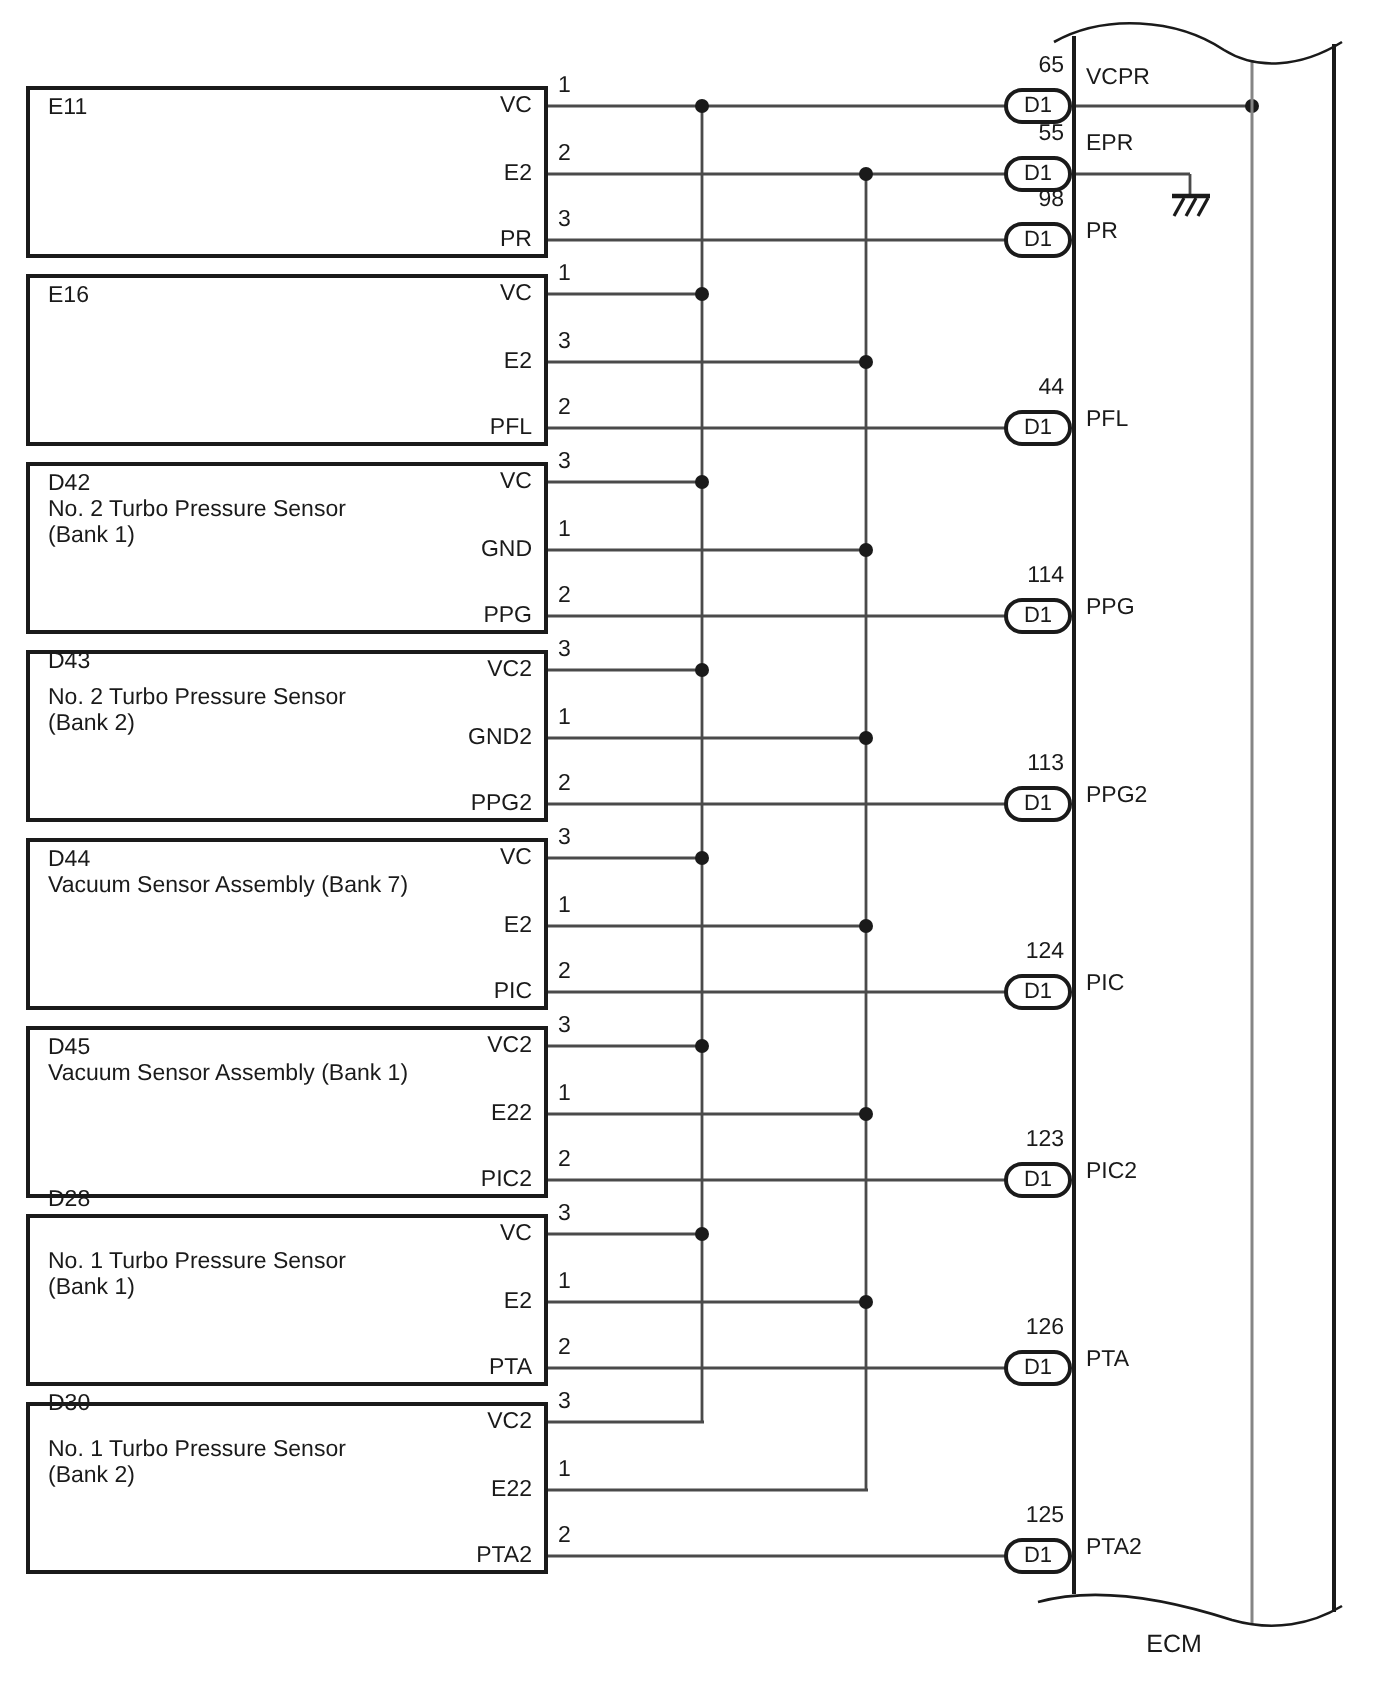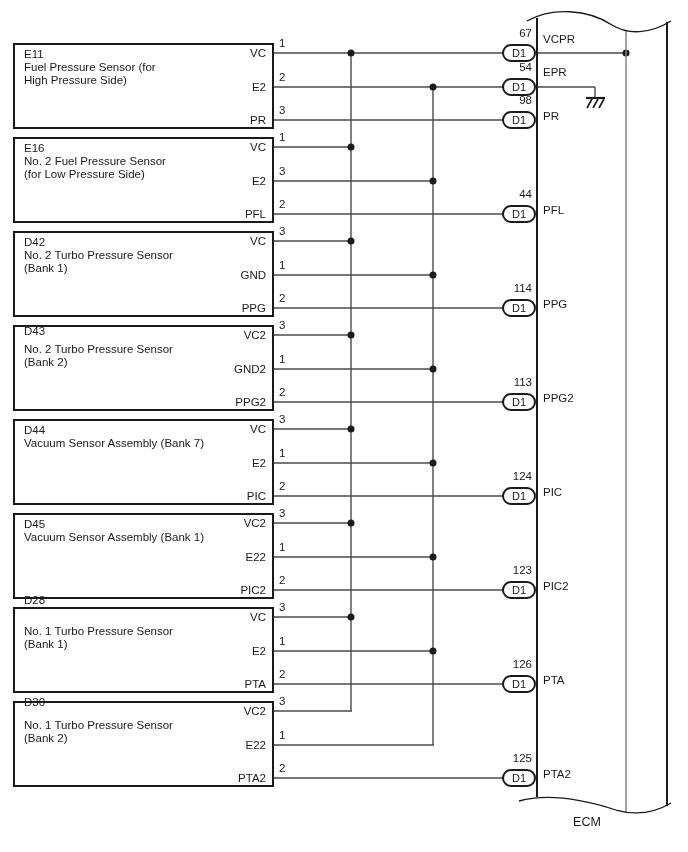--- a/index.html
+++ b/index.html
@@ -106,25 +106,21 @@
   <div class="box" style="top:43px"></div>
   <div class="box" style="top:137px"></div>
   <div class="box" style="top:231px"></div>
   <div class="box" style="top:325px"></div>
   <div class="box" style="top:419px"></div>
   <div class="box" style="top:513px"></div>
   <div class="box" style="top:607px"></div>
   <div class="box" style="top:701px"></div>
 
   <div class="bid" style="top:48px">E11</div>
-  <div class="bname" style="top:61px">Fuel Pressure Sensor (for
-High Pressure Side)</div>
   <div class="bid" style="top:142px">E16</div>
-  <div class="bname" style="top:155px">No. 2 Fuel Pressure Sensor
-(for Low Pressure Side)</div>
   <div class="bid" style="top:236px">D42</div>
   <div class="bname" style="top:249px">No. 2 Turbo Pressure Sensor
 (Bank 1)</div>
   <div class="bid" style="top:325px">D43</div>
   <div class="bname" style="top:343px">No. 2 Turbo Pressure Sensor
 (Bank 2)</div>
   <div class="bid" style="top:424px">D44</div>
   <div class="bname" style="top:437px">Vacuum Sensor Assembly (Bank 7)</div>
   <div class="bid" style="top:518px">D45</div>
   <div class="bname" style="top:531px">Vacuum Sensor Assembly (Bank 1)</div>
@@ -178,25 +174,25 @@
   <div class="wn" style="top:506px">3</div>
   <div class="wn" style="top:540px">1</div>
   <div class="wn" style="top:573px">2</div>
   <div class="wn" style="top:600px">3</div>
   <div class="wn" style="top:634px">1</div>
   <div class="wn" style="top:667px">2</div>
   <div class="wn" style="top:694px">3</div>
   <div class="wn" style="top:728px">1</div>
   <div class="wn" style="top:761px">2</div>
 
-  <div class="num" style="top:27px">67</div>
+  <div class="num" style="top:27px">65</div>
   <div class="oval" style="top:44px">D1</div>
   <div class="sig" style="top:32px">VCPR</div>
 
-  <div class="num" style="top:61px">54</div>
+  <div class="num" style="top:61px">55</div>
   <div class="oval" style="top:78px">D1</div>
   <div class="sig" style="top:65px">EPR</div>
 
   <div class="num" style="top:94px">98</div>
   <div class="oval" style="top:111px">D1</div>
   <div class="sig" style="top:109px">PR</div>
 
   <div class="num" style="top:188px">44</div>
   <div class="oval" style="top:205px">D1</div>
   <div class="sig" style="top:203px">PFL</div>

